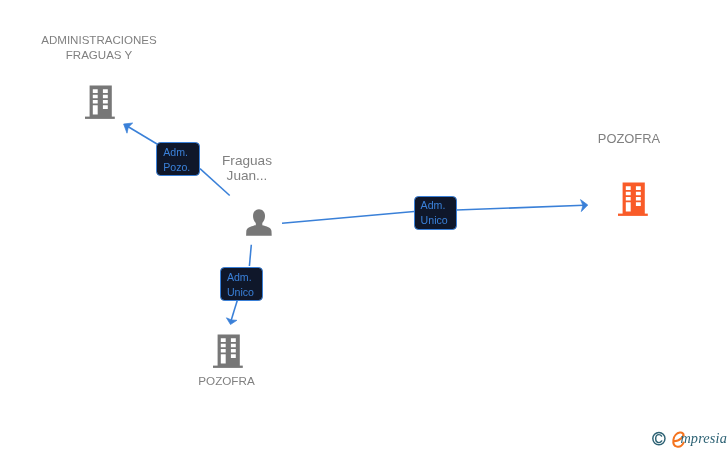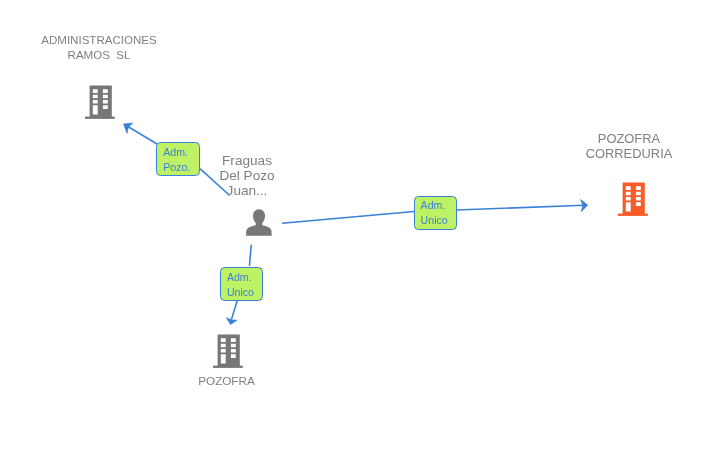--- a/index.html
+++ b/index.html
@@ -2,21 +2,21 @@
 <html><head>
 <meta charset="utf-8">
 <style>
   html,body{margin:0;padding:0;}
   body{width:728px;height:450px;background:#ffffff;font-family:"Liberation Sans",sans-serif;overflow:hidden;-webkit-font-smoothing:antialiased;}
   #stage{position:relative;width:728px;height:450px;background:#ffffff;}
   .nlabel{position:absolute;transform:translateZ(0);color:#808080;font-size:11.55px;line-height:15.3px;text-align:center;letter-spacing:0px;}
   .nlabel div{line-height:inherit;white-space:pre;}
   .icon{position:absolute;}
   .edges{position:absolute;left:0;top:0;}
-  .tagbox{position:absolute;transform:translateZ(0);border:1.45px solid #3a80d8;border-radius:4.5px;background:#bef264;color:#3a80d8;font-size:10.6px;line-height:15px;text-align:left;box-sizing:border-box;display:flex;align-items:center;justify-content:flex-start;padding-left:6px;}
+  .tagbox{position:absolute;transform:translateZ(0);border:1.45px solid #3a80d8;border-radius:4.5px;background:#0f172a;color:#3a80d8;font-size:10.6px;line-height:15px;text-align:left;box-sizing:border-box;display:flex;align-items:center;justify-content:flex-start;padding-left:6px;}
   .tagbox div{line-height:15px;transform:translateZ(0);}
   .wm{position:absolute;transform:translateZ(0);}
   .sr{position:absolute;left:0;top:0;width:1px;height:1px;overflow:hidden;color:transparent;font-size:1px;line-height:1px;}
 </style>
 </head>
 <body>
 
 <div id="stage">
 
   <svg class="edges" width="728" height="450" viewBox="0 0 728 450">
@@ -30,44 +30,42 @@
     </g>
     <g fill="#3a80d8">
       <path d="M123.6,124.0 L132.7,123.0 L128.3,127.3 L127.0,133.2 Z" stroke="#3a80d8" stroke-width="0.7" stroke-linejoin="round"></path>
       <path d="M587.8,205.0 L580.5,199.6 L582.9,205.3 L581.3,211.6 Z" stroke="#3a80d8" stroke-width="0.7" stroke-linejoin="round"></path>
       <path d="M230.5,324.5 L226.4,317.8 L231.4,319.9 L236.9,320.3 Z" stroke="#3a80d8" stroke-width="0.7" stroke-linejoin="round"></path>
     </g>
   </svg>
 
   <div class="nlabel" style="left:19px;top:33.2px;width:160px;">
     <div>ADMINISTRACIONES</div>
-    <div>RAMOS  SL</div>
+    <div>FRAGUAS Y</div>
   </div>
   <svg class="icon" style="left:84px;top:84px;" width="34" height="36" viewBox="0 0 34 36">
     <g fill="#777777">
       <path d="M1,32.6 H30.8 V34.9 H1 Z"></path>
       <path d="M5.6,1.5 H27.8 V33 H5.6 Z M8.8,5.3 H13.7 V9.0 H8.8 Z M18.9,5.3 H23.8 V9.0 H18.9 Z M8.8,10.7 H13.7 V14.3 H8.8 Z M18.9,10.7 H23.8 V14.3 H18.9 Z M8.8,16.0 H13.7 V19.5 H8.8 Z M18.9,16.0 H23.8 V19.5 H18.9 Z M8.8,21.3 H13.7 V30.6 H8.8 Z M18.9,21.3 H23.8 V25.0 H18.9 Z" fill-rule="evenodd"></path>
     </g>
   </svg>
 
   <div class="nlabel" style="left:192px;top:152.8px;width:110px;font-size:13.6px;">
     <div>Fraguas</div>
-    <div>Del Pozo</div>
     <div>Juan...</div>
   </div>
   <svg class="icon" style="left:244px;top:208px;" width="30" height="30" viewBox="0 0 30 30">
     <g fill="#777777">
       <path d="M15.0,1.2 C18.5,1.2 21.0,4.0 21.0,7.9 C21.0,12.0 18.7,16.0 15.0,16.0 C11.3,16.0 9.0,12.0 9.0,7.9 C9.0,4.0 11.5,1.2 15.0,1.2 Z"></path>
       <path d="M11.8,11.5 H18.3 V17.3 C18.3,17.3 23.0,18.2 25.4,19.8 C26.9,20.8 27.4,22.0 27.5,23.3 L27.7,27.8 H2.1 L2.3,23.3 C2.4,22.0 2.9,20.8 4.4,19.8 C6.8,18.2 11.8,17.3 11.8,17.3 Z"></path>
     </g>
   </svg>
 
   <div class="nlabel" style="left:570.5px;top:130.5px;width:117px;font-size:12.9px;">
     <div>POZOFRA</div>
-    <div>CORREDURIA</div>
   </div>
   <svg class="icon" style="left:616.5px;top:180.7px;" width="34" height="36" viewBox="0 0 34 36">
     <g fill="#f95b28">
       <path d="M1,32.6 H30.8 V34.9 H1 Z"></path>
       <path d="M5.6,1.5 H27.8 V33 H5.6 Z M8.8,5.3 H13.7 V9.0 H8.8 Z M18.9,5.3 H23.8 V9.0 H18.9 Z M8.8,10.7 H13.7 V14.3 H8.8 Z M18.9,10.7 H23.8 V14.3 H18.9 Z M8.8,16.0 H13.7 V19.5 H8.8 Z M18.9,16.0 H23.8 V19.5 H18.9 Z M8.8,21.3 H13.7 V30.6 H8.8 Z M18.9,21.3 H23.8 V25.0 H18.9 Z" fill-rule="evenodd"></path>
     </g>
   </svg>
 
   <svg class="icon" style="left:211.5px;top:333.3px;" width="34" height="36" viewBox="0 0 34 36">
     <g fill="#777777">
@@ -91,14 +89,26 @@
       <div>Unico</div>
     </div>
   </div>
   <div class="tagbox" style="left:219.9px;top:266.5px;width:43.6px;height:34px;padding-top:3px;">
     <div>
       <div>Adm.</div>
       <div>Unico</div>
     </div>
   </div>
 
+  <div class="wm" style="left:650px;top:428px;width:78px;height:22px;">
+    <svg width="78" height="22" viewBox="0 0 78 22" style="position:absolute;left:0;top:0;">
+      <g>
+        <circle cx="8.9" cy="10.6" r="6.1" fill="none" stroke="#2d6274" stroke-width="1.45"></circle>
+        <path d="M11.6,8.1 C10.9,7.0 10.0,6.6 8.9,6.6 C7.0,6.6 5.7,8.1 5.7,10.6 C5.7,13.1 7.0,14.6 8.9,14.6 C10.1,14.6 11.0,14.1 11.7,12.9" fill="none" stroke="#2d6274" stroke-width="1.45" stroke-linecap="round"></path>
+      </g>
+      <path transform="translate(1.3,1.0)" d="M32.4,6.3 C32.1,4.4 30.6,3.2 28.5,3.5 C25.4,3.9 22.7,7.0 22.1,10.8 C21.6,14.2 23.0,17.0 25.6,17.6 C28.2,18.2 31.0,16.4 32.3,13.6 M22.5,12.2 C25.0,12.2 28.1,11.1 30.0,9.3 C31.5,7.9 32.3,6.3 32.1,5.0" fill="none" stroke="#f4741f" stroke-width="2.0" stroke-linecap="round" stroke-linejoin="round"></path>
+    </svg>
+    <span style="position:absolute;left:30.4px;top:2px;color:#2d6274;font-family:'Liberation Serif',serif;font-style:italic;font-size:14.3px;letter-spacing:0.15px;">mpresia</span>
+    <span class="sr">©</span>
+    <span class="sr">E</span>
+  </div>
 
 </div>
 
 </body></html>

